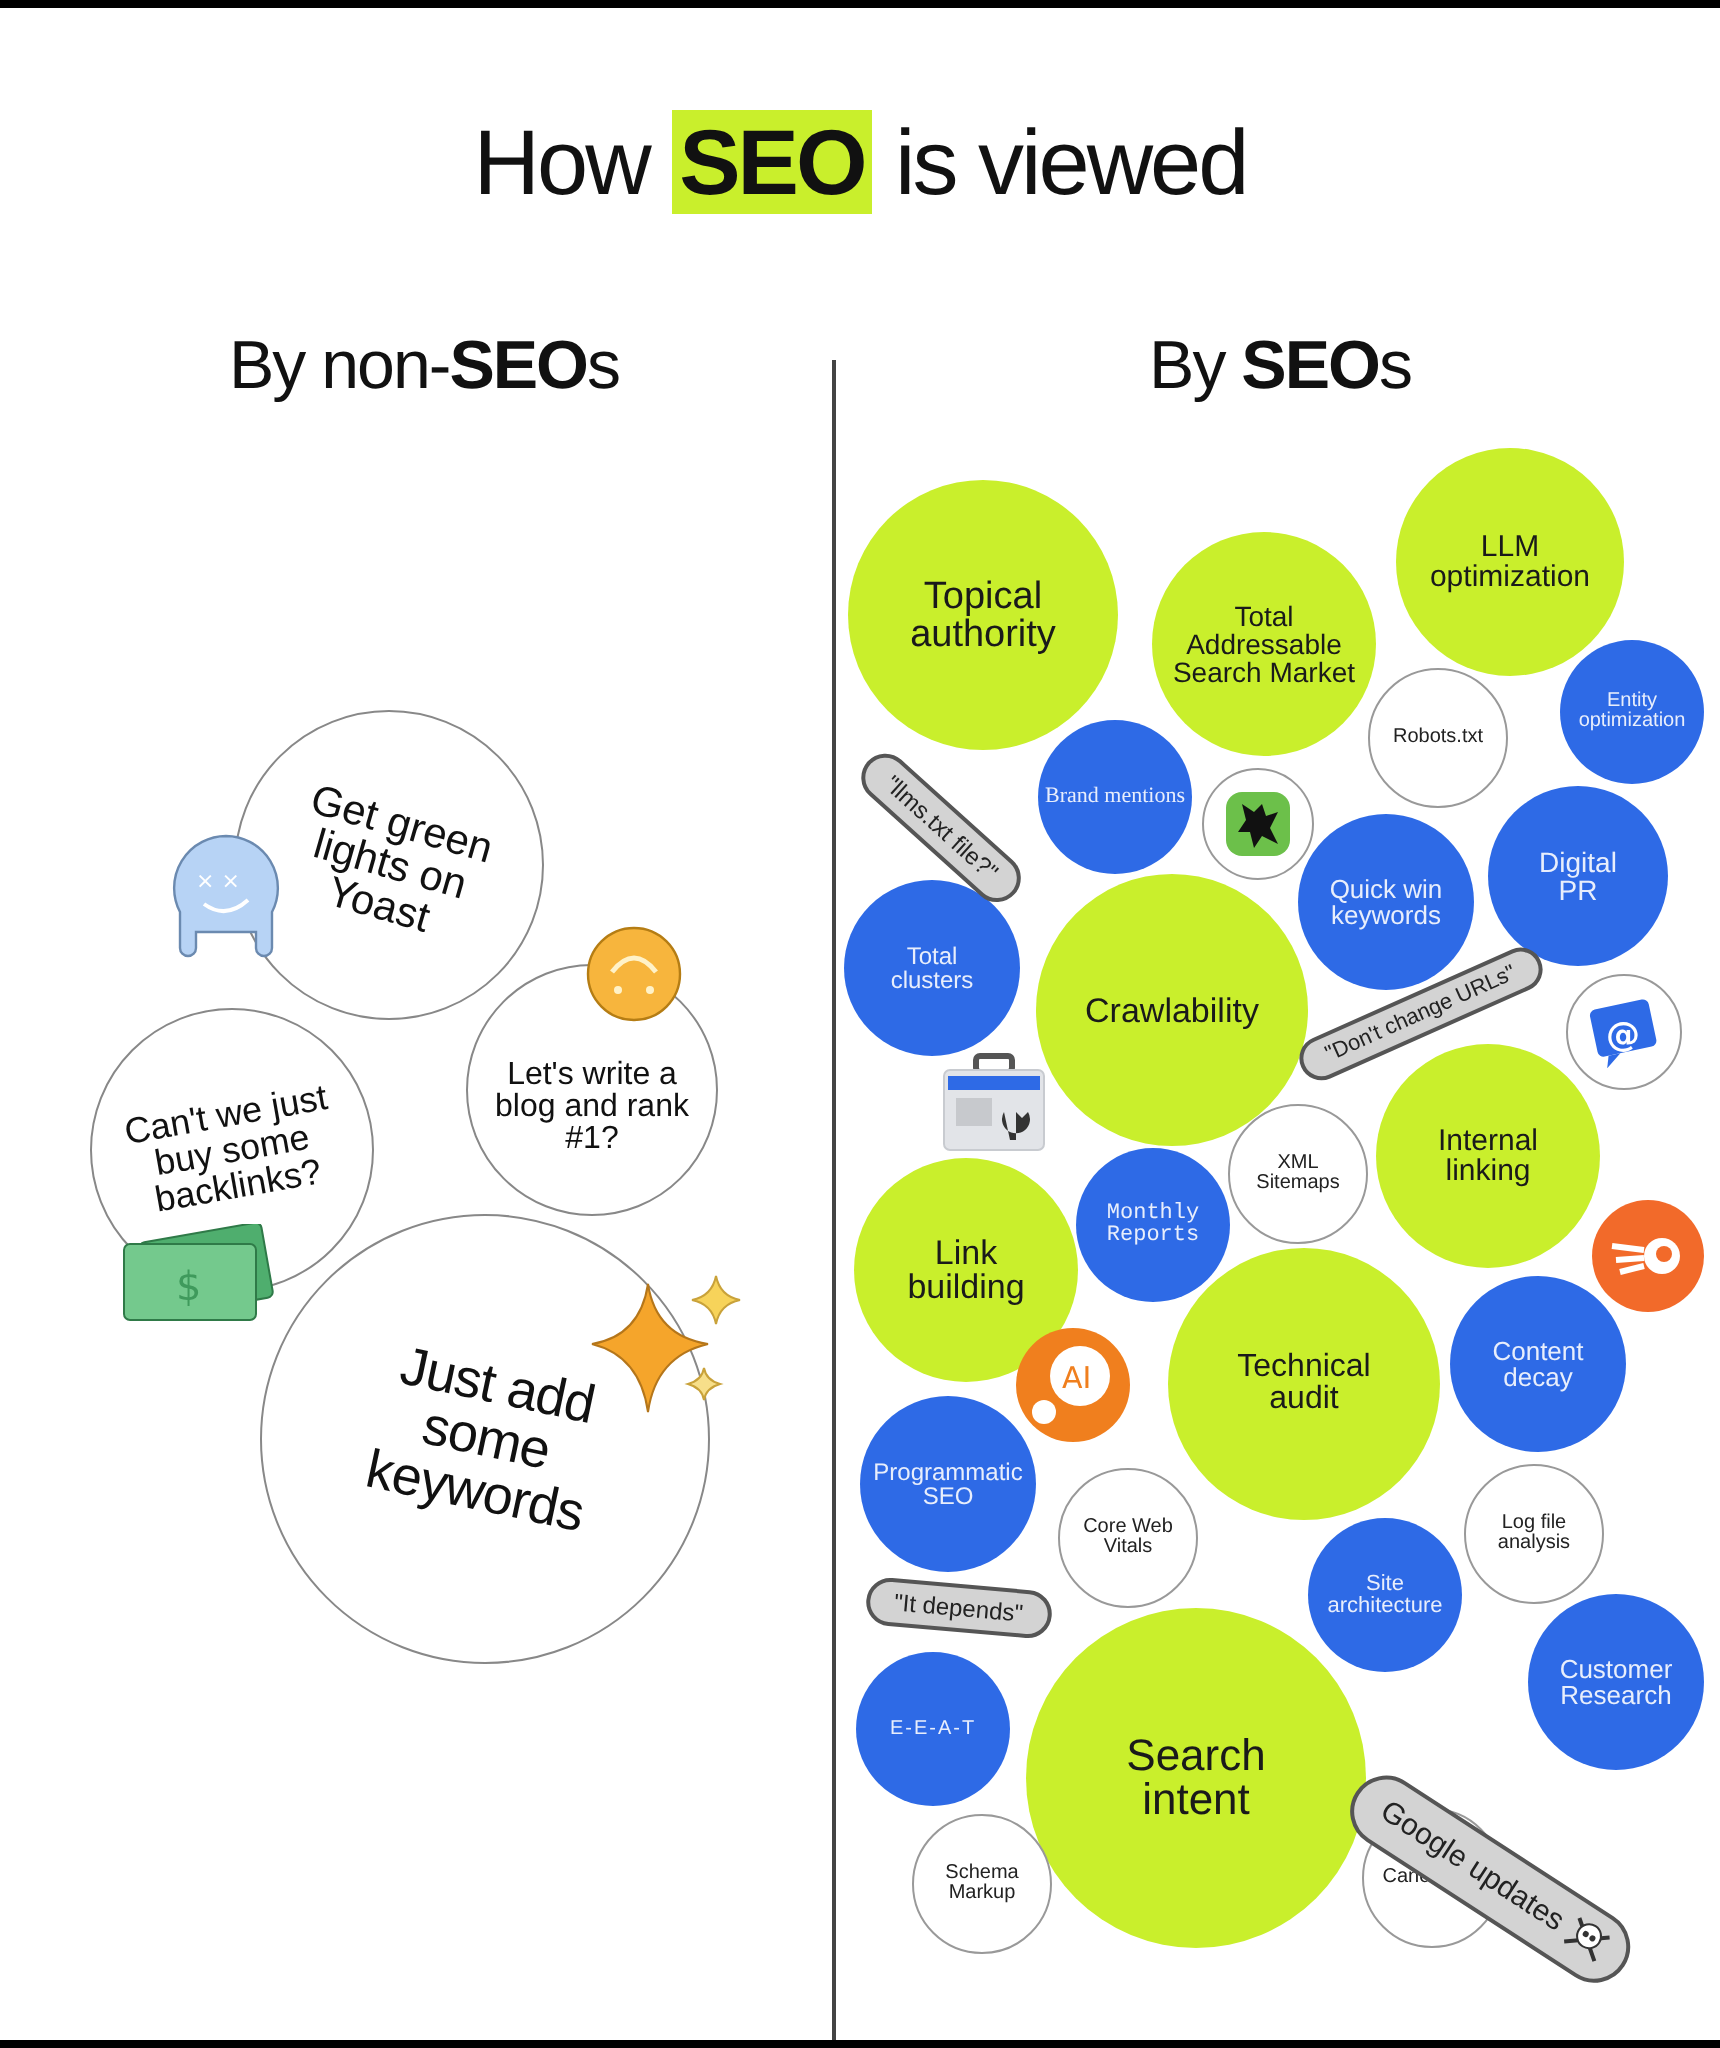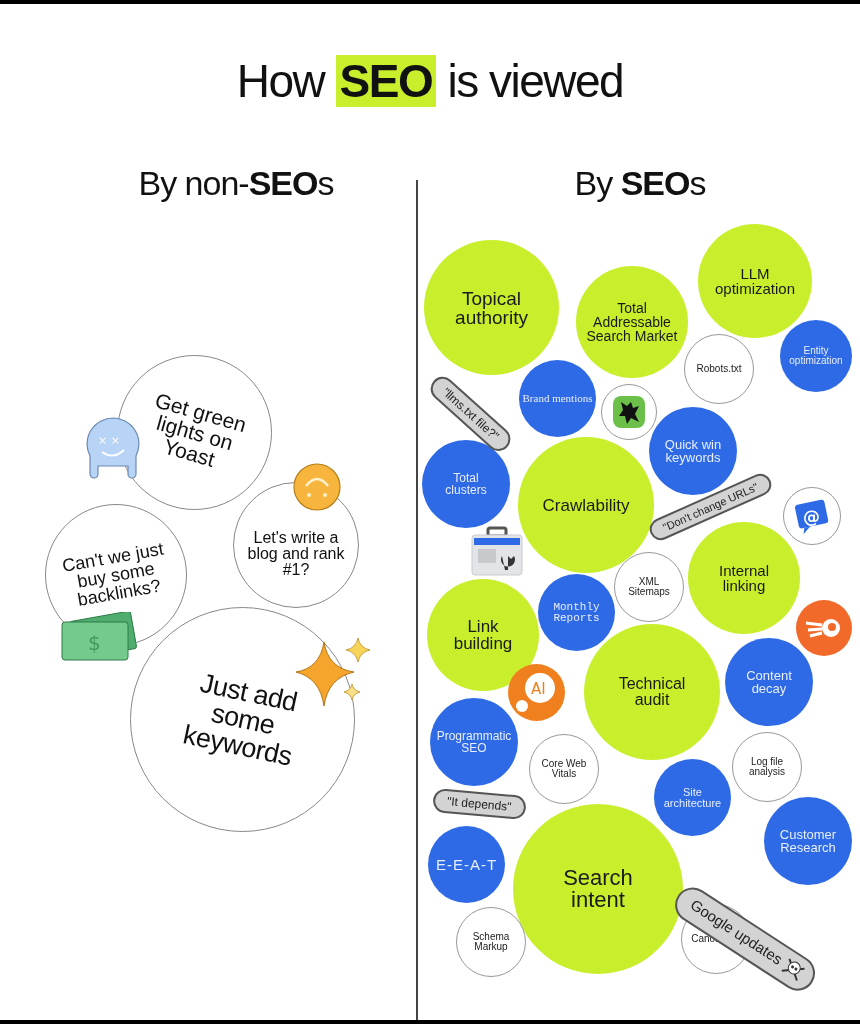--- a/index.html
+++ b/index.html
@@ -6,21 +6,21 @@
   html, body { width: 860px; height: 1024px; overflow: hidden; background: #000; }
   body { font-family: "Liberation Sans", "DejaVu Sans", sans-serif; }
   .canvas { position: absolute; left: 0; top: 4px; width: 860px; height: 1016px; background: #ffffff; overflow: hidden; }
   .bottom-bar { position: absolute; left: 0; top: 1020px; width: 860px; height: 4px; background: #000; }
 
   .title { position: absolute; left: 0; top: 50px; width: 860px; text-align: center; font-size: 46px; color: #111; letter-spacing: -1.5px; }
   .title .hl { background: #c9ef2c; font-weight: bold; padding: 0 4px; }
 
   .sub { position: absolute; top: 160px; font-size: 34px; color: #111; letter-spacing: -1px; text-align: center; }
   .sub b { font-weight: bold; }
-  .sub-left { left: 76px; width: 320px; }
+  .sub-left { left: 52px; width: 320px; }
   .sub-right { left: 470px; width: 340px; }
 
   .divider { position: absolute; left: 416px; top: 176px; width: 2px; height: 845px; background: #444; }
 
   .bubble { position: absolute; border-radius: 50%; display: flex; align-items: center; justify-content: center; text-align: center; line-height: 1.0; }
   .lime { background: #c9ef2c; color: #1a1a1a; }
   .blue { background: #2e6ae6; color: #e8eefc; }
   .white { background: #fff; border: 1px solid #999; color: #222; }
   .outline-left { background: #fff; border: 1px solid #888; color: #111; }
 
@@ -112,20 +112,23 @@
     <span style="font-size:11px;width:70px;display:block;">Brand mentions</span>
   </div>
   <div class="bubble white" style="left:601px;top:380px;width:56px;height:56px;">
     <svg width="36" height="36" viewBox="0 0 36 36">
       <rect x="2" y="2" width="32" height="32" rx="8" fill="#6cc04a"></rect>
       <path d="M10 8 L16 12 L20 8 L22 14 L28 12 L24 20 L28 28 L20 24 L16 30 L14 22 L8 22 L12 16 Z" fill="#111"></path>
     </svg>
   </div>
   <div class="bubble blue" style="left:649px;top:403px;width:88px;height:88px;">
     <span style="font-size:13px;width:80px;display:block;">Quick win keywords</span>
+  </div>
+  <div class="bubble blue" style="left:744px;top:389px;width:90px;height:90px;">
+    <span style="font-size:14px;width:60px;display:block;">Digital PR</span>
   </div>
   <div class="bubble blue" style="left:422px;top:436px;width:88px;height:88px;">
     <span style="font-size:12px;width:60px;display:block;">Total clusters</span>
   </div>
   <div class="bubble lime" style="left:518px;top:433px;width:136px;height:136px;">
     <span style="font-size:17px;">Crawlability</span>
   </div>
   <div class="icon" style="left:468px;top:522px;">
     <svg width="58" height="52" viewBox="0 0 58 52">
       <rect x="20" y="2" width="18" height="8" rx="2" fill="none" stroke="#555" stroke-width="3"></rect>
@@ -185,21 +188,21 @@
   <div class="bubble white" style="left:732px;top:728px;width:70px;height:70px;">
     <span style="font-size:10px;width:50px;display:block;">Log file analysis</span>
   </div>
   <div class="bubble blue" style="left:654px;top:755px;width:77px;height:77px;">
     <span style="font-size:11px;width:70px;display:block;">Site architecture</span>
   </div>
   <div class="bubble blue" style="left:764px;top:793px;width:88px;height:88px;">
     <span style="font-size:13px;width:70px;display:block;">Customer Research</span>
   </div>
   <div class="bubble blue" style="left:428px;top:822px;width:77px;height:77px;">
-    <span style="font-size:15px;letter-spacing:1px;">E-E-A-T</span>
+    <span style="font-size:10px;letter-spacing:1px;">E-E-A-T</span>
   </div>
   <div class="bubble lime" style="left:513px;top:800px;width:170px;height:170px;">
     <span style="font-size:22px;width:90px;display:block;">Search intent</span>
   </div>
   <div class="bubble white" style="left:456px;top:903px;width:70px;height:70px;">
     <span style="font-size:10px;width:50px;display:block;">Schema Markup</span>
   </div>
   <div class="bubble white" style="left:681px;top:900px;width:70px;height:70px;">
     <span style="font-size:10px;">Canonicals</span>
   </div>

